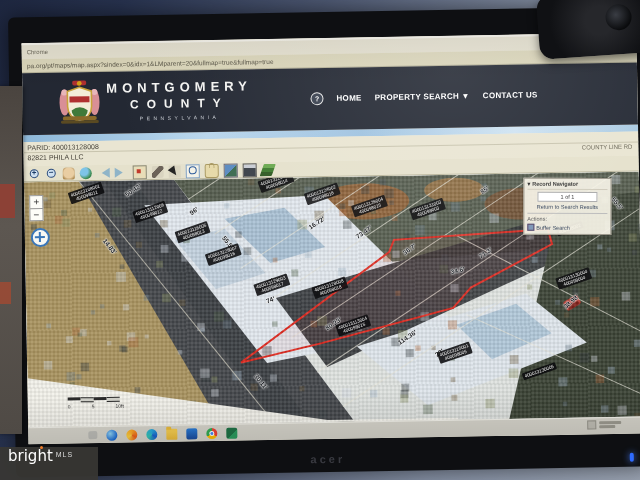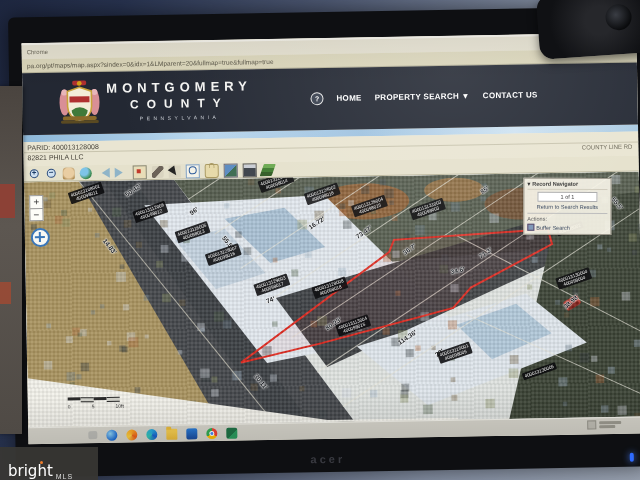--- a/index.html
+++ b/index.html
@@ -123,21 +123,21 @@
   .webcam{position:absolute;left:538px;top:-8px;width:112px;height:64px;border-radius:14px;
     background:radial-gradient(circle at 55% 45%,#26272b 20%,#101114 70%);transform:rotate(-4deg);z-index:50;
     box-shadow:0 4px 10px rgba(0,0,0,.5);}
   .webcam::after{content:"";position:absolute;right:18px;top:14px;width:26px;height:26px;border-radius:50%;
     background:radial-gradient(circle at 40% 40%,#3a3d44,#0a0b0d 70%);}
   .sidepanel{position:absolute;left:-3px;top:86px;width:25px;height:348px;z-index:45;
     background:linear-gradient(180deg,#4a443f,#5d5751 40%,#4f4a45);box-shadow:2px 0 4px rgba(0,0,0,.4);}
   .sidepanel .patch1{position:absolute;left:0;top:98px;width:18px;height:34px;background:#8c4136;}
   .sidepanel .patch2{position:absolute;left:0;top:196px;width:14px;height:22px;background:#a34a32;opacity:.8;}
   .wm{position:absolute;left:0;top:447px;width:90px;height:33px;background:rgba(56,55,52,.95);z-index:60;
-    display:flex;align-items:flex-end;padding-left:8px;}
+    display:flex;align-items:flex-start;padding-left:8px;}
   .wm .w1{color:#fff;font-size:15px;font-family:"DejaVu Sans",sans-serif;position:relative;}
   .wm .w1::after{content:"";position:absolute;right:10px;top:-1px;width:3px;height:3px;border-radius:50%;background:#f07d2a;}
   .wm .w2{color:#ddd;font-size:7px;letter-spacing:1px;margin-left:3px;margin-top:4px;}
 </style>
 </head>
 <body>
 
 <div class="photo">
 
   <div class="monitor">

